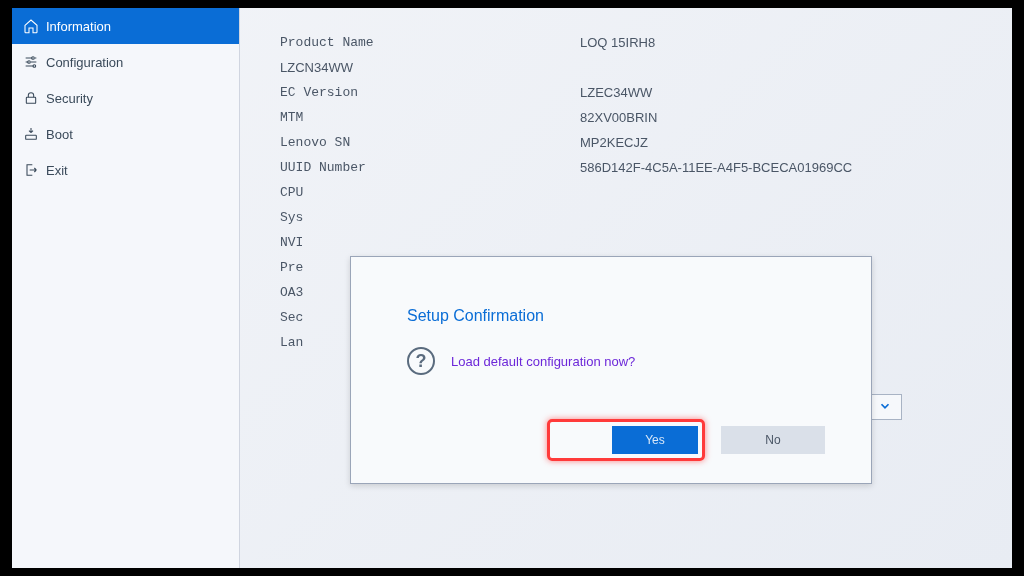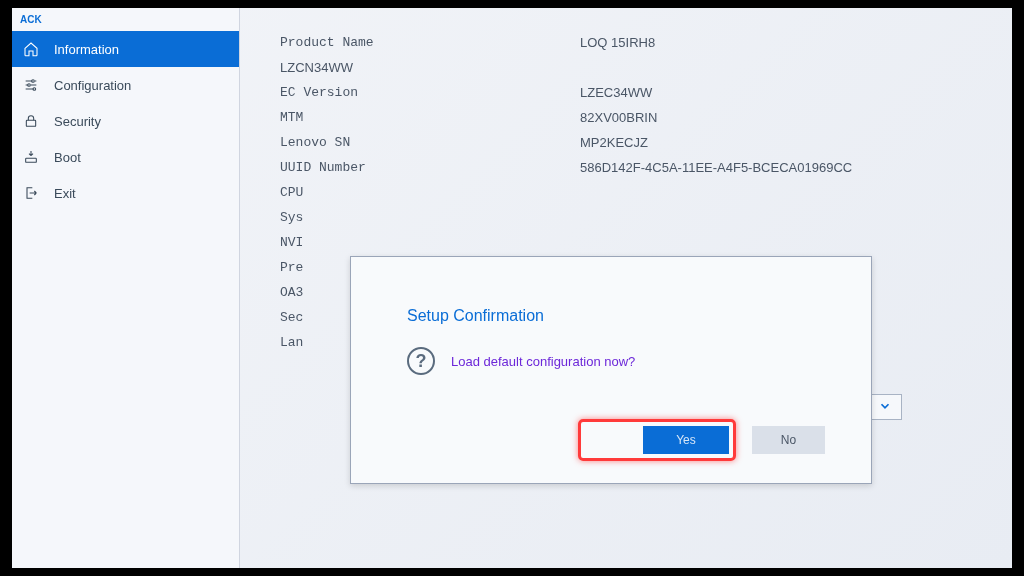--- a/index.html
+++ b/index.html
@@ -31,21 +31,21 @@
       font-size: 10px;
       padding: 6px 8px;
       font-weight: 600;
     }
     .nav-item {
       display: flex;
       align-items: center;
       padding: 9px 10px;
       color: #3a4a5a;
       font-size: 13px;
-      gap: 14px;
+      gap: 6px;
       cursor: pointer;
     }
     .nav-item.active {
       background: #0a6dd6;
       color: #fff;
     }
     .nav-icon {
       width: 18px;
       height: 18px;
       display: flex;
@@ -145,37 +145,36 @@
       color: #d8e7f8;
       width: 86px;
       height: 28px;
       display: flex;
       align-items: center;
       justify-content: center;
       font-size: 12px;
       margin-left: auto;
     }
     .btn-no {
-      width: 73px;
+      width: 104px;
       height: 28px;
       background: #dae0e9;
       color: #4a5666;
       display: flex;
       align-items: center;
       justify-content: center;
       font-size: 12px;
       margin-top: 7px;
     }
   </style>
 </head>
 <body>
 
 <div class="screen">
   <div class="sidebar">
-    <div class="back-link">ACK</div>
 
     <div class="nav-item active">
       <span class="nav-icon">
         <svg viewBox="0 0 24 24">
             <path d="M3 11l9-8 9 8v10a1 1 0 0 1-1 1h-5v-7h-6v7H4a1 1 0 0 1-1-1z"></path>
           </svg>
       </span>
       <span>Information</span>
     </div>
 

